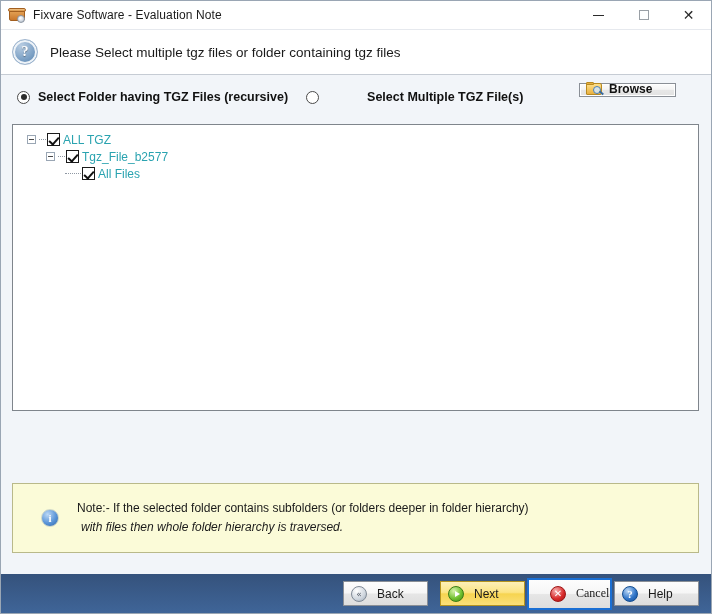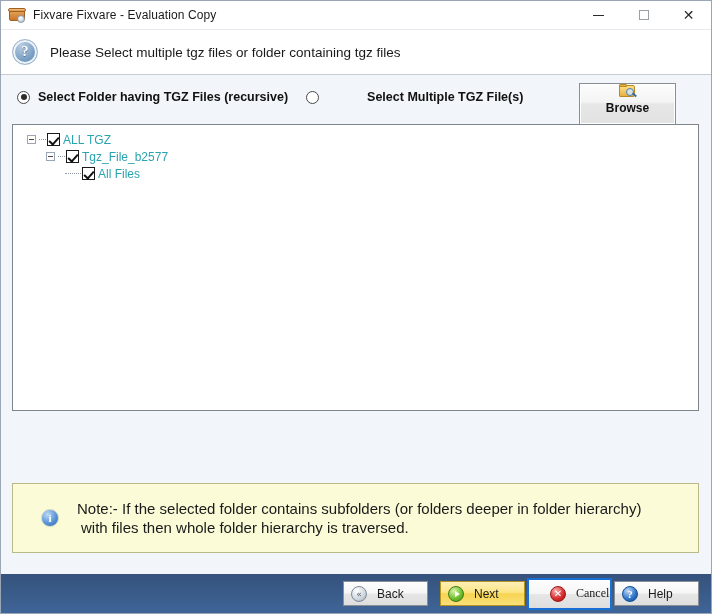--- a/index.html
+++ b/index.html
@@ -68,24 +68,24 @@
     width:13px;height:13px;border-radius:50%;border:1px solid #4a4a4a;background:#ffffff;
     box-sizing:border-box;position:relative;margin-right:8px;flex:0 0 13px;
   }
   .radio.checked::after{
     content:"";position:absolute;left:2.5px;top:2.5px;width:6px;height:6px;border-radius:50%;background:#2b2b2b;
   }
   .radio-label{font-size:12.5px;font-weight:bold;color:#111;white-space:nowrap;}
   .opt1{margin-left:6px;}
   .opt2{margin-left:18px;gap:40px;}
   .browse-btn{
-    position:absolute;right:35px;top:8px;width:97px;height:42px;
-    border:1px solid #8a8f96;box-sizing:border-box;display:flex;align-items:center;
+    position:absolute;right:35px;top:8px;width:97px;height:14px;
+    border:1px solid #8a8f96;box-sizing:border-box;display:flex;align-items:flex-end;
     background:linear-gradient(#fdfdfd 0%,#f4f4f4 45%,#e7e7e7 50%,#e2e2e2 100%);
-    box-shadow:inset 0 0 0 1px #ffffff;cursor:pointer;flex-direction:column;
+    box-shadow:inset 0 0 0 1px #ffffff;cursor:pointer;
   }
   .folder-icon{width:17px;height:14px;position:relative;margin-left:6px;margin-right:6px;flex:0 0 17px;}
   .folder-icon .back{
     position:absolute;left:0;top:1px;width:16px;height:12px;border-radius:1px 2px 2px 1px;
     background:linear-gradient(#ffe08a,#e8b03f);border:1px solid #b88a21;box-sizing:border-box;
   }
   .folder-icon .tab{
     position:absolute;left:0;top:0px;width:8px;height:3px;border-radius:1px 1px 0 0;
     background:#e8b03f;border:1px solid #b88a21;box-sizing:border-box;
   }
@@ -133,22 +133,22 @@
   }
   .i-icon{
     width:18px;height:18px;border-radius:50%;margin-left:28px;margin-right:18px;flex:0 0 18px;
     background:radial-gradient(circle at 35% 28%,#bcd8f5,#5a95d8 55%,#2c63a8);
     border:1px solid #cfd8c9;box-sizing:border-box;position:relative;
   }
   .i-icon span{
     position:absolute;left:0;top:0;right:0;bottom:0;display:flex;align-items:center;justify-content:center;
     color:#ffffff;font-size:11px;font-weight:bold;font-family:"Liberation Serif",serif;
   }
-  .note-text{font-size:15px;color:#1a1a1a;line-height:19px;}
-  .note-text .l2{display:block;padding-left:4px;}
+  .note-text{font-size:12px;color:#1a1a1a;line-height:19px;}
+  .note-text .l2{display:block;padding-left:4px;font-style:italic;}
   
   .footer{
     flex:0 0 39px;background:linear-gradient(to bottom,#35527c,#3f6598);
     border-top:1px solid #2c4straight;display:flex;align-items:center;justify-content:flex-end;
     padding-right:12px;box-sizing:border-box;
   }
   .btn{
     height:25px;width:85px;margin-left:2px;box-sizing:border-box;display:flex;align-items:center;
     border:1px solid #8a8f96;cursor:pointer;position:relative;
     background:linear-gradient(#fdfdfd 0%,#f6f6f6 48%,#e6e6e6 52%,#dedede 100%);
@@ -200,21 +200,21 @@
 <body>
 
 <div class="window">
 
   <div class="titlebar">
     <div class="app-icon">
       <div class="box"></div>
         <div class="lid"></div>
         <div class="disc"></div>
     </div>
-    <div class="title-text">Fixvare Fixvare - Evaluation Copy</div>
+    <div class="title-text">Fixvare Software - Evaluation Note</div>
     <div class="win-controls">
       <div class="win-btn">
           <span class="dash"></span>
         </div>
       <div class="win-btn">
           <span class="sq"></span>
         </div>
       <div class="win-btn">
           <span class="x">✕</span>
         </div>

